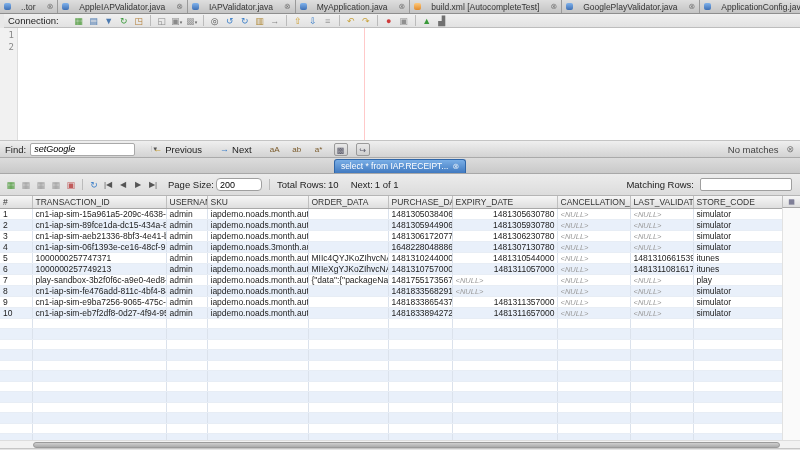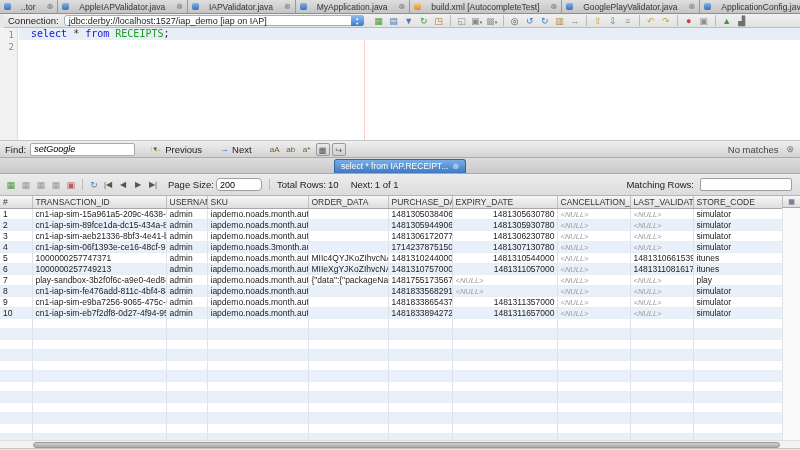--- a/index.html
+++ b/index.html
@@ -40,21 +40,21 @@
   
   .findbar { left:0; top:140px; width:800px; height:18px; background:linear-gradient(#efefef,#d3d3d3); border-top:1px solid #c4c4c4; border-bottom:1px solid #aaa; display:flex; align-items:center; font-size:9.5px; }
   .findlabel { padding:0 4px 0 5px; color:#222; }
   .findcombo { width:105px; height:13px; background:#fff; border:1px solid #a9a9a9; border-radius:2px; display:flex; align-items:center; }
   .findcombo input { border:0; outline:0; flex:1; font-size:9px; padding-left:3px; font-family:"Liberation Sans",sans-serif; background:transparent;font-style:italic; }
   .findcombo .fdd { width:11px; font-size:6px; color:#555; text-align:center; border-left:1px solid #ccc; }
   .fbtn { display:flex; align-items:center; gap:3px; margin-left:18px; color:#222; }
   .fbtn .arrow { font-size:9px; font-weight:bold; }
   .arrow.prev { color:#c8a23a; }
   .arrow.next { color:#3a7ec8; }
-  .findicons { display:flex; align-items:center; gap:2px; margin-left:16px; }
+  .findicons { display:flex; align-items:center; gap:8px; margin-left:16px; }
   .fic { min-width:14px; height:13px; font-size:8px; line-height:13px; text-align:center; color:#7a5a2a; padding:0 1px; }
   .fic.toggled { border:1px solid #9a9a9a; border-radius:2px; background:linear-gradient(#e9e9e9,#cfcfcf); color:#556; }
   .findstatus { margin-left:auto; color:#444; font-size:9.5px; }
   .findclose { margin:0 6px 0 8px; color:#777; font-size:9px; }
 
   
   .rtabbar { left:0; top:158px; width:800px; height:16px; background:linear-gradient(#dcdcdc,#c9c9c9); border-bottom:1px solid #a8a8a8; display:flex; justify-content:center; align-items:flex-end; }
   .rtab { height:14px; padding:0 6px; border-radius:3px 3px 0 0; background:linear-gradient(#79aee6,#4079c0); border:1px solid #2f66a8; border-bottom:0; color:#fff; font-size:8.5px; line-height:13px; display:flex; align-items:center; gap:4px; }
   .rtab .rtclose { color:#dce8f5; font-size:8px; }
 
@@ -121,27 +121,20 @@
     </div>
     <div class="tab">
       <span class="ficon xml"></span>
       <span>persistence.xml</span>
       <span class="tclose">⊗</span>
     </div>
   </div>
 
 <div class="abs connrow">
   <span class="connlabel">Connection:</span>
-  <div class="combo">
-    <span class="cval">jdbc:derby://localhost:1527/iap_demo [iap on IAP]</span>
-    <span class="combo-btn">
-        <span>▲</span>
-        <span>▼</span>
-      </span>
-  </div>
   <div class="conn-icons" id="connicons">
       <span class="ibtn" style="color: rgb(76, 154, 58);">▦</span>
       <span class="ibtn" style="color: rgb(76, 122, 176);">▤</span>
       <span class="ibtn" style="color: rgb(76, 122, 176);">▼</span>
       <span class="ibtn" style="color: rgb(58, 154, 58);">↻</span>
       <span class="ibtn" style="color: rgb(176, 122, 48);">◳</span>
       <span class="vsep"></span>
       <span class="ibtn" style="color: rgb(138, 138, 138);">◱</span>
       <span class="ibtn" style="color: rgb(138, 138, 138);">▣<span class="dd">▾</span></span>
       <span class="ibtn" style="color: rgb(154, 154, 154);">▩<span class="dd">▾</span></span>
@@ -167,21 +160,20 @@
     </div>
 </div>
 
 <div class="abs editor">
   <div class="gutter" id="gutter">
       <div>1</div>
       <div>2</div>
     </div>
   <div class="codearea">
     <div class="marginline"></div>
-    <div class="codeline current" id="codeline1"><span class="tk-kw">select </span><span class="tk-pl">* </span><span class="tk-kw">from </span><span class="tk-tbl">RECEIPTS</span><span class="tk-pl">;</span></div>
     <div class="codeline"></div>
   </div>
 </div>
 
 <div class="abs findbar">
   <span class="findlabel">Find:</span>
   <div class="findcombo">
     <input value="setGoogle" style="">
     <span class="fdd">▼</span>
   </div>
@@ -304,21 +296,21 @@
           <td><span class="nullv">&lt;NULL&gt;</span></td>
           <td><span class="nullv">&lt;NULL&gt;</span></td>
           <td>simulator</td>
         </tr>
         <tr>
           <td>4</td>
           <td>cn1-iap-sim-06f1393e-ce16-48cf-91...</td>
           <td>admin</td>
           <td>iapdemo.noads.3month.auto</td>
           <td></td>
-          <td class="num">1714237875150</td>
+          <td class="num">1648228048886</td>
           <td class="num">1481307130780</td>
           <td><span class="nullv">&lt;NULL&gt;</span></td>
           <td><span class="nullv">&lt;NULL&gt;</span></td>
           <td>simulator</td>
         </tr>
         <tr>
           <td>5</td>
           <td>1000000257747371</td>
           <td>admin</td>
           <td>iapdemo.noads.month.auto</td>

